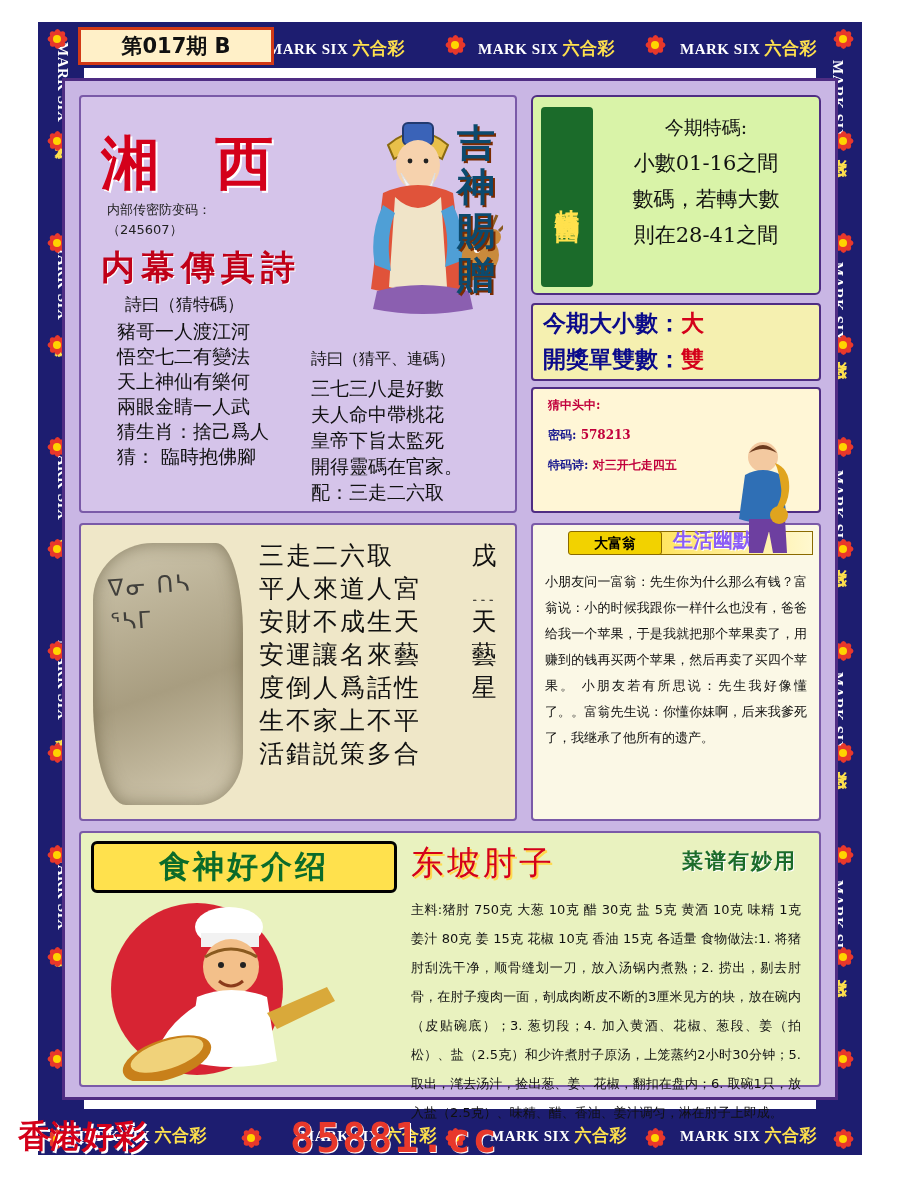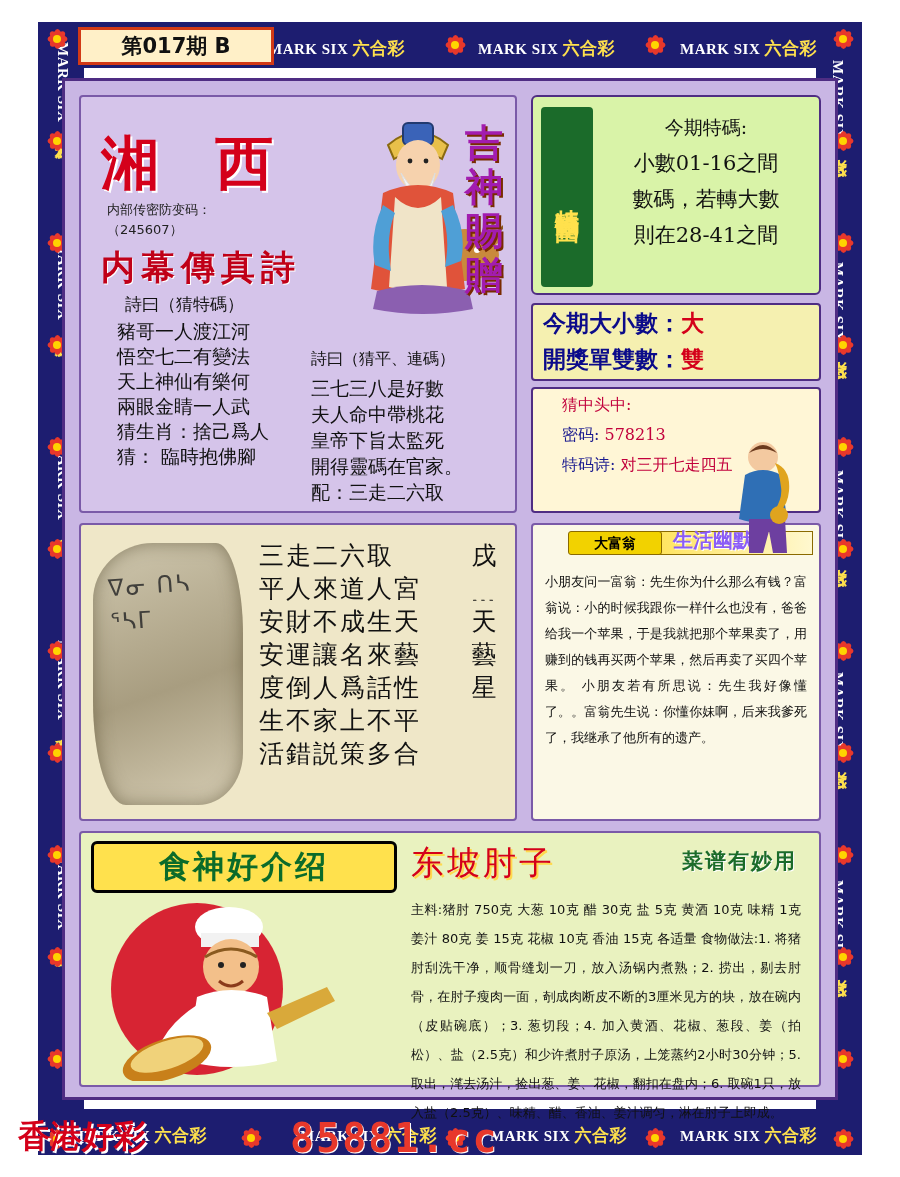--- a/index.html
+++ b/index.html
@@ -108,21 +108,21 @@
     font-family:"DejaVu Serif",serif;font-size:19px;line-height:26px;color:#111;
   }
 
   
   .god{
     position:absolute;left:272px;top:8px;width:150px;height:210px;
   }
   .jishen{
     position:absolute;right:12px;top:24px;
     font-family:"DejaVu Serif",serif;font-size:38px;font-weight:bold;
-    color:#a21caf;line-height:44px;text-align:right;width:46px;
+    color:#0c4a6e;line-height:44px;text-align:left;width:46px;
     text-shadow:2px 2px 0 #7a2b00;
   }
 
   
   .p-temacode{
     left:466px;top:14px;width:290px;height:200px;
     background:#d9f3a8;border:2px solid #4f2d83;border-radius:6px;
   }
   .tema-label{
     position:absolute;left:8px;top:10px;width:52px;height:180px;
@@ -146,22 +146,22 @@
     font-family:"DejaVu Serif",serif;font-weight:bold;font-size:23px;color:#0b0b8a;
     padding-left:10px;line-height:36px;
   }
   .dx-line .val{color:#d4001a;}
 
   .p-guess{
     left:466px;top:306px;width:290px;height:126px;
     background:#fff6d6;border:2px solid #4f2d83;border-radius:4px;
   }
   .g-line{
-    font-family:"DejaVu Serif",serif;font-size:16px;color:#c2003c;
-    padding:2px 0 0 29px;line-height:28px;font-weight:normal;
+    font-family:"DejaVu Serif",serif;font-size:12px;color:#c2003c;
+    padding:2px 0 0 15px;line-height:28px;font-weight:bold;
   }
   .g-line .k{color:#1a1a8f;}
 
   
   .p-stone{
     left:14px;top:442px;width:438px;height:298px;
     background:#efe7c8;border:2px solid #7a5aa8;border-radius:4px;
   }
   .stone{
     position:absolute;left:12px;top:18px;width:150px;height:262px;

